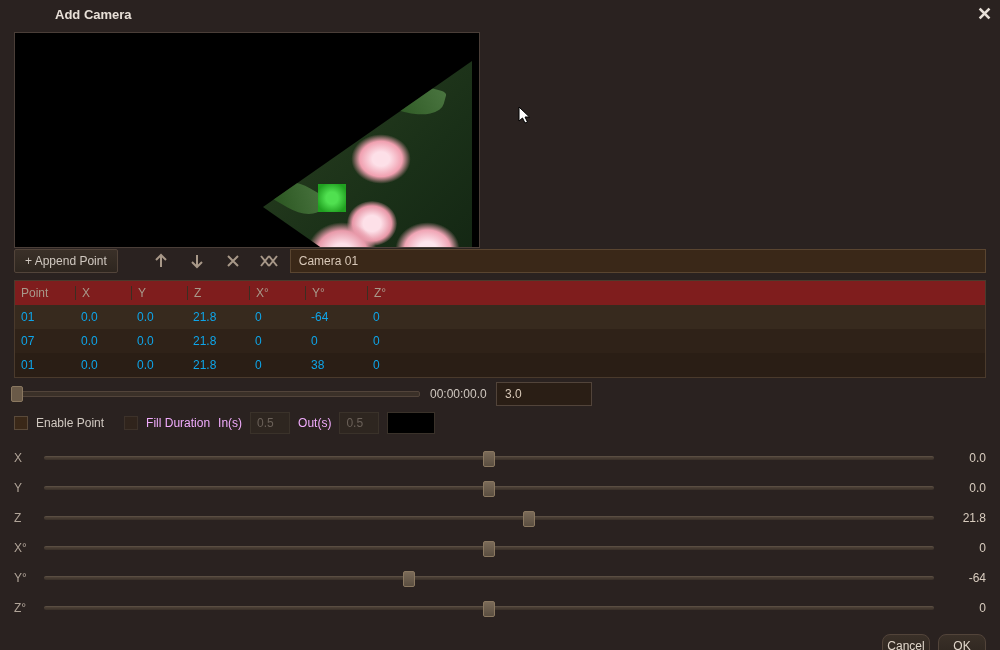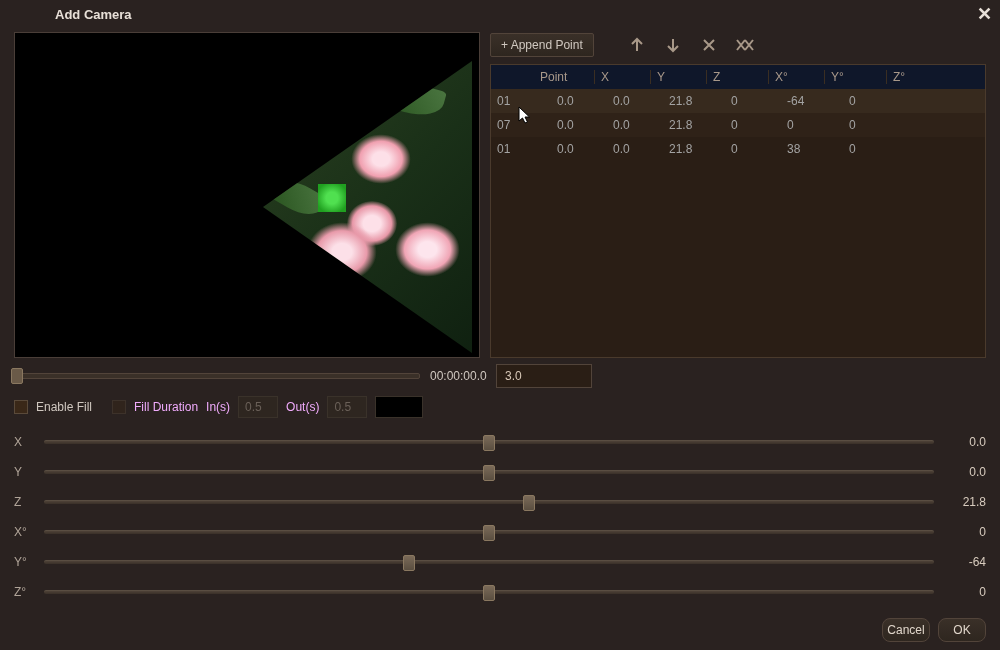--- a/index.html
+++ b/index.html
@@ -45,22 +45,22 @@
       font-size: 18px;
       font-weight: bold;
       color: #e8e0d8;
       cursor: pointer;
     }
 
     
     .main-area {
       display: flex;
       padding: 4px 14px;
-      gap: 10px;
       height: 354px;
+      flex-direction: column;
     }
 
     
     .preview-panel {
       width: 466px;
       height: 326px;
       background: #000;
       border: 1px solid #4a3e38;
       position: relative;
       overflow: hidden;
@@ -154,26 +154,26 @@
       font-size: 12px;
       overflow: hidden;
     }
 
     .table-header-row, .table-row {
       display: flex;
       height: 24px;
       align-items: center;
     }
 
-    .table-header-row { background: #0f172a; justify-content: center; }
+    .table-header-row { background: #7f1d1d; }
 
     .table-row.selected { background: rgba(80, 65, 50, 0.35); }
     .table-row:nth-child(even):not(.selected) { background: rgba(70, 55, 40, 0.18); }
 
-    .cell { padding: 0 6px; color: #a3a3a3; }
+    .cell { padding: 0 6px; color: #0ea5e9; }
     .th { color: #a8988a; border-left: 1px solid #3a2e22; }
     .th:first-child { border-left: none; }
 
     .c-point { width: 60px; }
     .c-x { width: 56px; }
     .c-y { width: 56px; }
     .c-z { width: 62px; }
     .c-xd { width: 56px; }
     .c-yd { width: 62px; }
     .c-zd { width: 56px; }
@@ -378,20 +378,21 @@
         <div class="icon-btn">
           <svg width="18" height="18" viewBox="0 0 18 18">
               <path d="M4 4l10 10M14 4L4 14"></path>
             </svg>
         </div>
         <div class="icon-btn">
           <svg width="20" height="18" viewBox="0 0 20 18">
               <path d="M2 4l8 10M10 4L2 14M10 4l8 10M18 4l-8 10"></path>
             </svg>
         </div>
+        <input class="camera-name-input" value="Camera 01" style="">
       </div>
 
       <div class="points-table">
         <div class="table-header-row">
           <div class="cell th c-point">Point</div>
           <div class="cell th c-x">X</div>
           <div class="cell th c-y">Y</div>
           <div class="cell th c-z">Z</div>
           <div class="cell th c-xd">X°</div>
           <div class="cell th c-yd">Y°</div>
@@ -434,21 +435,21 @@
   <div class="timeline-row">
     <div class="timeline-slider">
       <div class="timeline-thumb"></div>
     </div>
     <span class="timecode">00:00:00.0</span>
     <input class="duration-input" value="3.0" style="">
   </div>
 
   <div class="fade-row">
     <div class="checkbox"></div>
-    <span>Enable Fill</span>
+    <span>Enable Point</span>
     <div style="width:4px"></div>
     <div class="checkbox" style="opacity:.4"></div>
     <span class="disabled-label">Fill Duration</span>
     <span class="disabled-label">In(s)</span>
     <input class="disabled-input" disabled="" value="0.5" style="">
     <span class="disabled-label">Out(s)</span>
     <input class="disabled-input" disabled="" value="0.5" style="">
     <div class="swatch"></div>
   </div>
 

